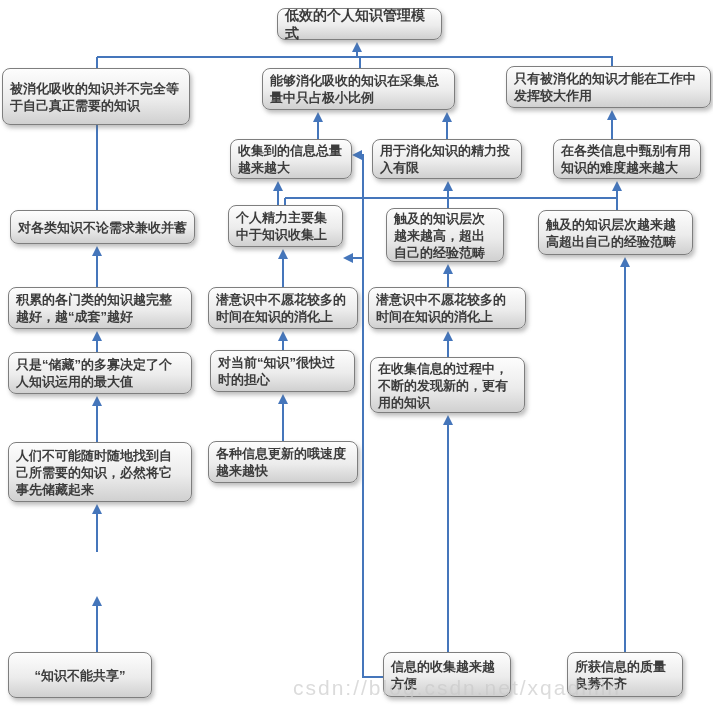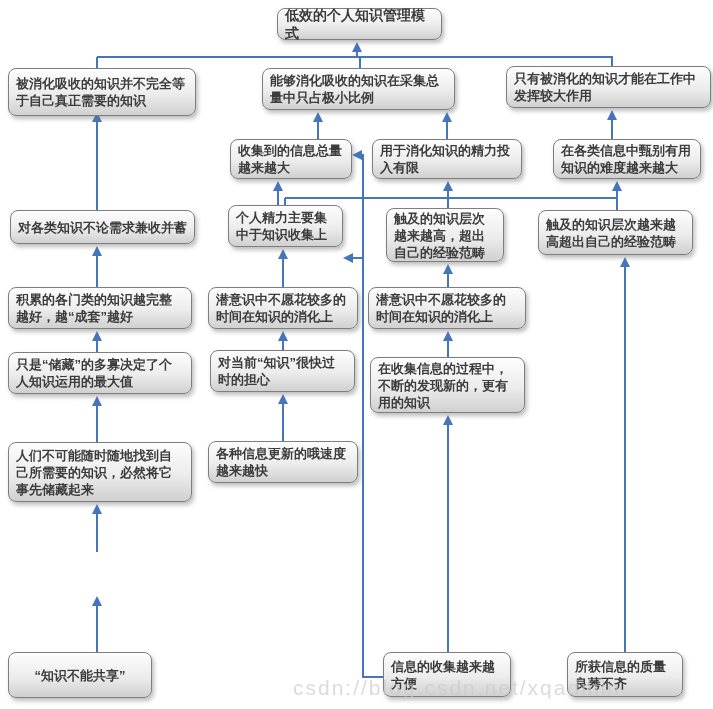--- a/index.html
+++ b/index.html
@@ -83,21 +83,21 @@
     <div class="arrow up" style="left: 620px; top: 257px;"></div>
     <div class="arrow up" style="left: 92px; top: 331px;"></div>
     <div class="arrow up" style="left: 278px; top: 331px;"></div>
     <div class="arrow up" style="left: 443px; top: 331px;"></div>
     <div class="arrow up" style="left: 92px; top: 396px;"></div>
     <div class="arrow up" style="left: 278px; top: 394px;"></div>
     <div class="arrow up" style="left: 443px; top: 415px;"></div>
     <div class="arrow up" style="left: 92px; top: 504px;"></div>
     <div class="arrow up" style="left: 92px; top: 596px;"></div>
     <div class="node center title-node" style="left: 277px; top: 8px; width: 165px; height: 32px;">低效的个人知识管理模式</div>
-    <div class="node" style="left: 8px; top: 68px; width: 188px; height: 48px; font-family: Liberation Serif, serif;">被消化吸收的知识并不完全等于自己真正需要的知识</div>
+    <div class="node" style="left: 2px; top: 68px; width: 188px; height: 57px; font-family: Liberation Serif, serif;">被消化吸收的知识并不完全等于自己真正需要的知识</div>
     <div class="node" style="left: 262px; top: 68px; width: 193px; height: 42px;">能够消化吸收的知识在采集总量中只占极小比例</div>
     <div class="node" style="left: 506px; top: 66px; width: 205px; height: 42px;">只有被消化的知识才能在工作中发挥较大作用</div>
     <div class="node" style="left: 230px; top: 139px; width: 122px; height: 40px;">收集到的信息总量越来越大</div>
     <div class="node" style="left: 372px; top: 139px; width: 150px; height: 40px;">用于消化知识的精力投入有限</div>
     <div class="node" style="left: 553px; top: 139px; width: 148px; height: 40px;">在各类信息中甄别有用知识的难度越来越大</div>
     <div class="node" style="left: 10px; top: 210px; width: 185px; height: 34px;">对各类知识不论需求兼收并蓄</div>
     <div class="node" style="left: 228px; top: 205px; width: 115px; height: 42px;">个人精力主要集中于知识收集上</div>
     <div class="node" style="left: 386px; top: 208px; width: 118px; height: 54px;">触及的知识层次越来越高，超出自己的经验范畴</div>
     <div class="node" style="left: 538px; top: 210px; width: 155px; height: 45px;">触及的知识层次越来越高超出自己的经验范畴</div>
     <div class="node" style="left: 8px; top: 287px; width: 184px; height: 42px;">积累的各门类的知识越完整越好，越“成套”越好</div>

